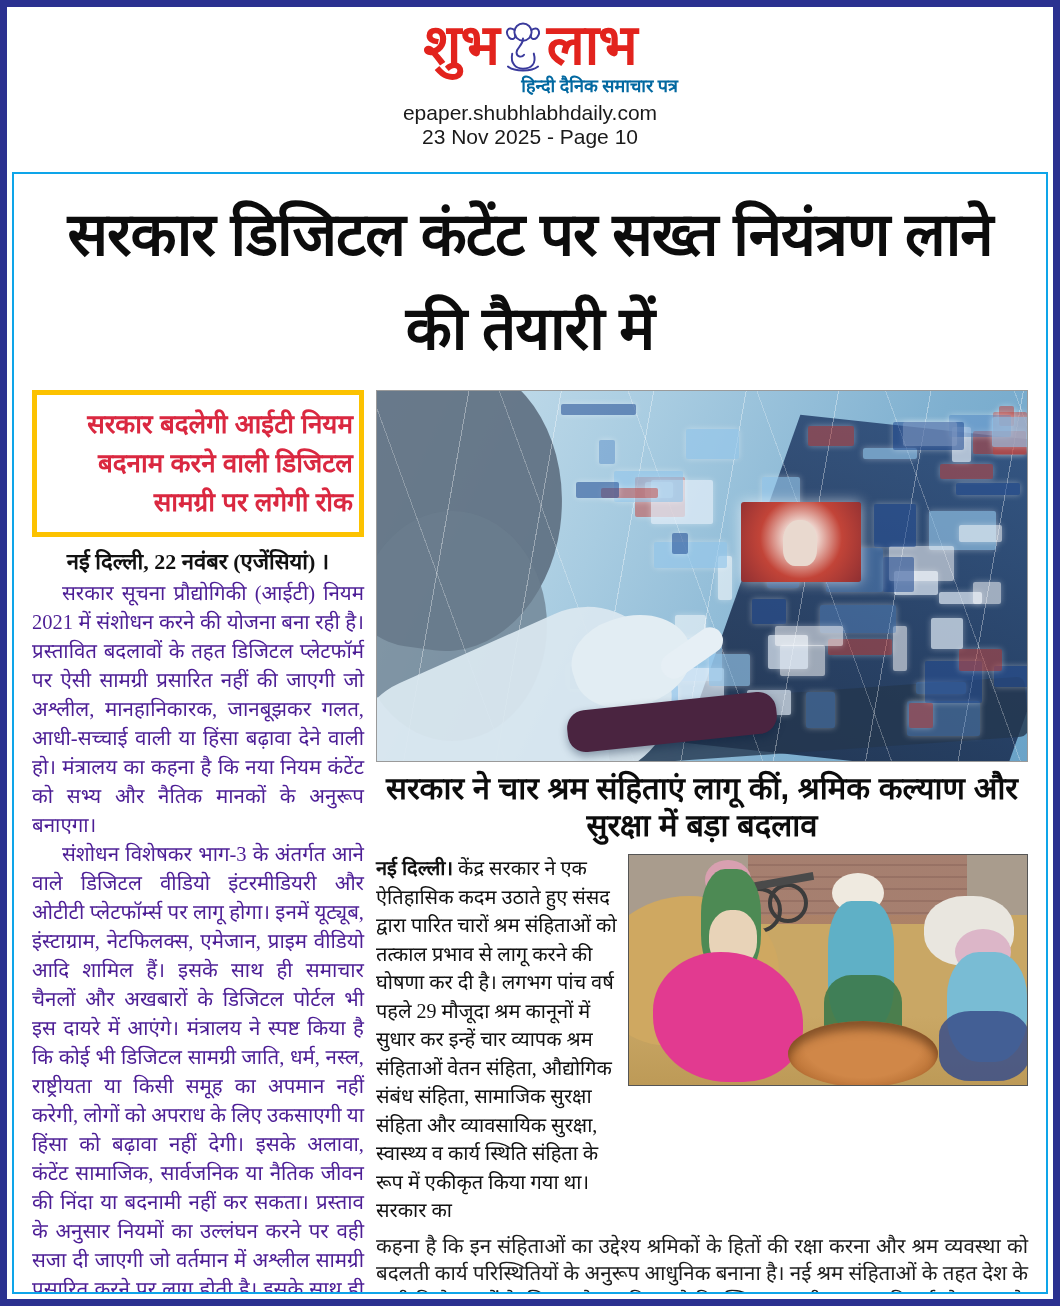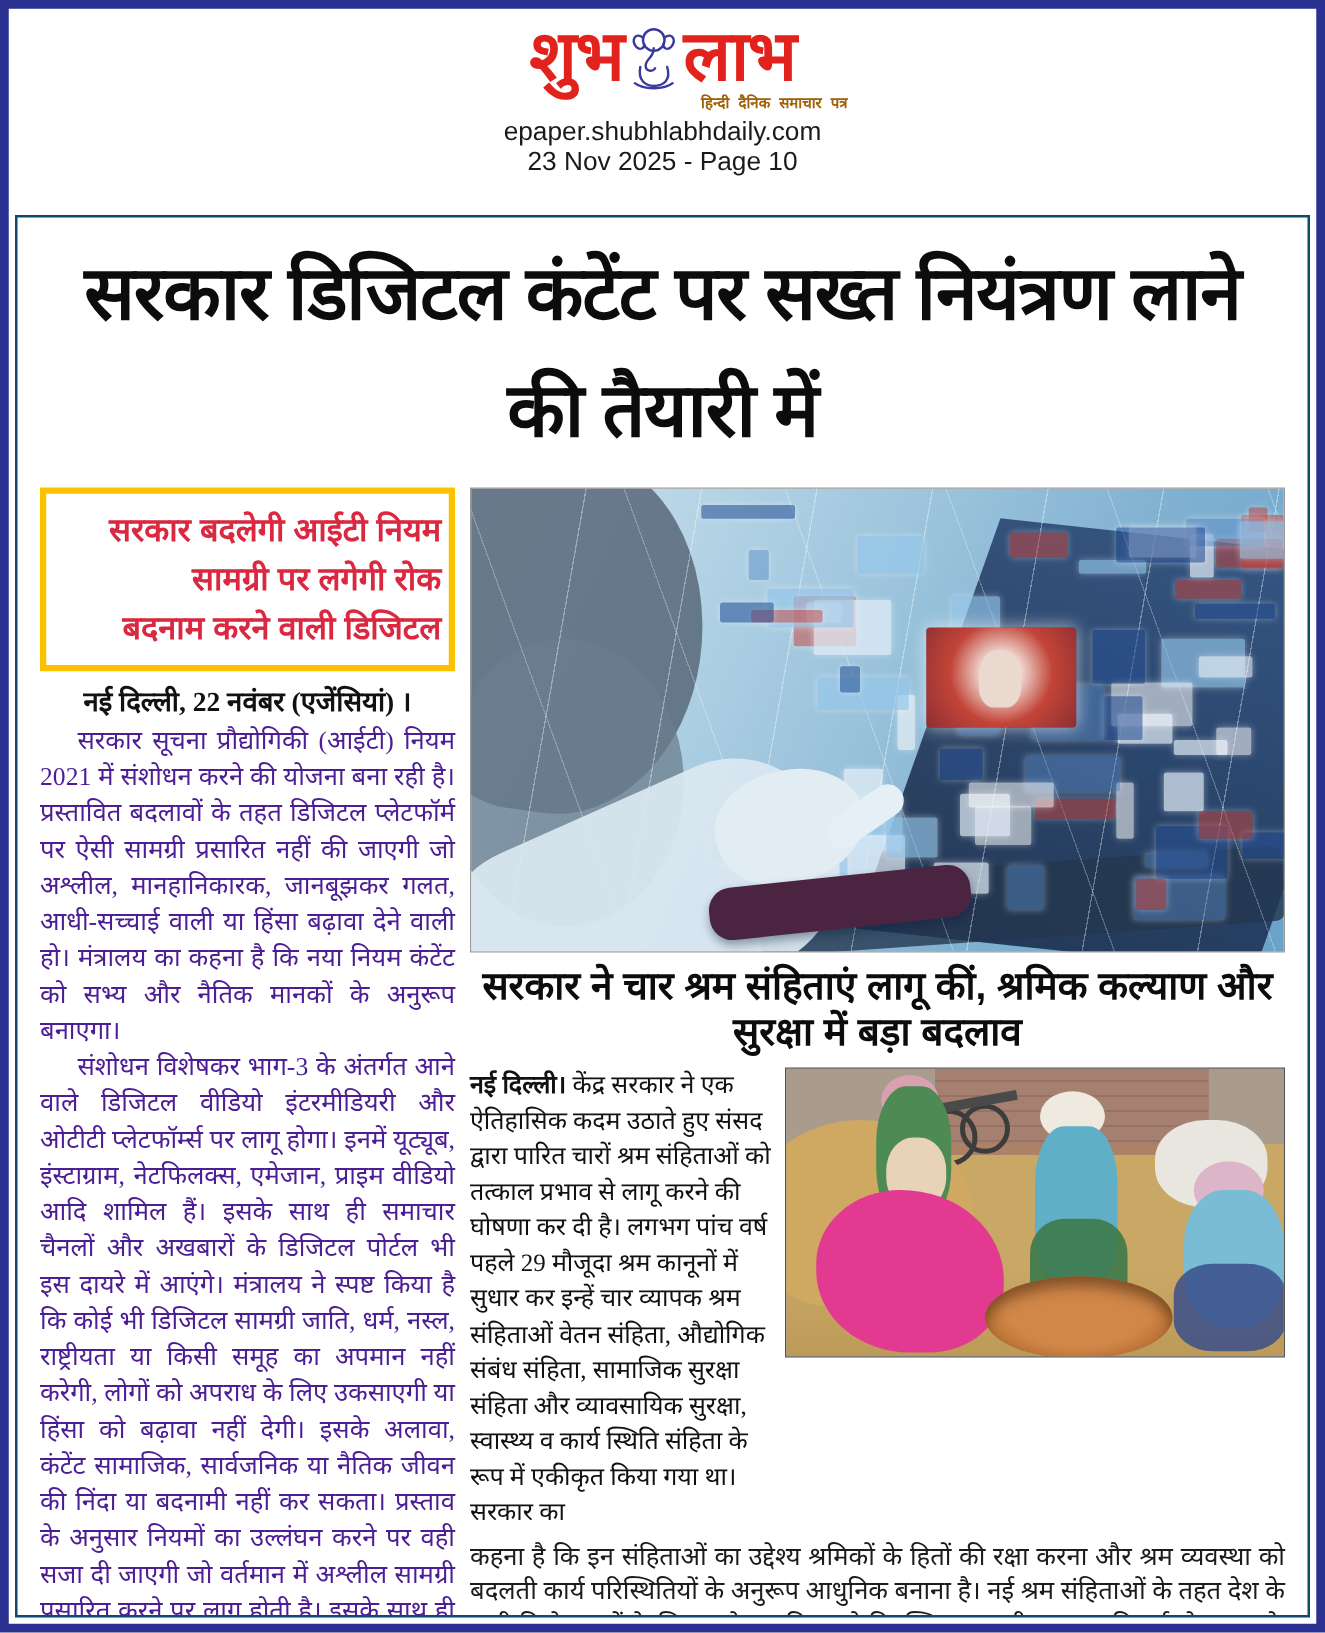--- a/index.html
+++ b/index.html
@@ -22,30 +22,30 @@
     color:#e2231d; font-family:"Liberation Sans",sans-serif;
     font-weight:bold; font-size:16px; text-align:right; padding-right:4px;
   }
   .logo-row { display:flex; align-items:center; justify-content:center; gap:2px; }
   .logo-word {
     color:#e2231d; font-family:"Liberation Sans",sans-serif;
     font-weight:900; font-size:56px; line-height:60px; letter-spacing:-1px;
   }
   .ganesh { width:44px; height:56px; flex:0 0 auto; }
   .logo-subtitle {
-    color:#a16207; font-family:Liberation Mono, monospace;
-    font-weight:bold; font-size:12px; text-align:right; padding-right:2px; margin-top:-2px;
+    color:#0369a1; font-family:Liberation Serif, serif;
+    font-weight:bold; font-size:18px; text-align:right; padding-right:2px; margin-top:-2px;
   }
   .site-url, .edition {
     font-family:"Liberation Sans",sans-serif; font-size:21px; color:#1a1a1a; line-height:24px;
   }
   
   .content-frame {
     position:absolute; left:5px; right:5px; top:165px; bottom:5px;
-    border:2px solid #0c4a6e; background:#fff; padding:14px 18px 8px;
+    border:2px solid #0ea5e9; background:#fff; padding:14px 18px 8px;
     overflow:hidden;
   }
   .main-headline {
     font-family:"Liberation Sans",sans-serif; font-weight:900;
     font-size:60px; line-height:94px; text-align:center; color:#0c0c0c;
     letter-spacing:-1px; margin-bottom:14px;
   }
   .columns { display:flex; gap:12px; }
   .left-col { width:332px; flex:0 0 auto; }
   .right-col { flex:1 1 auto; min-width:0; }
@@ -197,22 +197,22 @@
   <div class="edition">23 Nov 2025 - Page 10</div>
 </header>
 
 <main class="content-frame">
   <h1 class="main-headline">सरकार डिजिटल कंटेंट पर सख्त नियंत्रण लाने की तैयारी में</h1>
 
   <div class="columns">
     <aside class="left-col">
       <div class="highlight-box">
         <span class="highlight-line">सरकार बदलेगी आईटी नियम</span>
+        <span class="highlight-line">बदनाम करने वाली डिजिटल</span>
         <span class="highlight-line">सामग्री पर लगेगी रोक</span>
-        <span class="highlight-line">बदनाम करने वाली डिजिटल</span>
       </div>
       <p class="dateline">नई दिल्ली, 22 नवंबर (एजेंसियां) ।</p>
       <p class="body-text indent">सरकार सूचना प्रौद्योगिकी (आईटी) नियम 2021 में संशोधन करने की योजना बना रही है। प्रस्तावित बदलावों के तहत डिजिटल प्लेटफॉर्म पर ऐसी सामग्री प्रसारित नहीं की जाएगी जो अश्लील, मानहानिकारक, जानबूझकर गलत, आधी-सच्चाई वाली या हिंसा बढ़ावा देने वाली हो। मंत्रालय का कहना है कि नया नियम कंटेंट को सभ्य और नैतिक मानकों के अनुरूप बनाएगा।</p>
       <p class="body-text indent">संशोधन विशेषकर भाग-3 के अंतर्गत आने वाले डिजिटल वीडियो इंटरमीडियरी और ओटीटी प्लेटफॉर्म्स पर लागू होगा। इनमें यूट्यूब, इंस्टाग्राम, नेटफिलक्स, एमेजान, प्राइम वीडियो आदि शामिल हैं। इसके साथ ही समाचार चैनलों और अखबारों के डिजिटल पोर्टल भी इस दायरे में आएंगे। मंत्रालय ने स्पष्ट किया है कि कोई भी डिजिटल सामग्री जाति, धर्म, नस्ल, राष्ट्रीयता या किसी समूह का अपमान नहीं करेगी, लोगों को अपराध के लिए उकसाएगी या हिंसा को बढ़ावा नहीं देगी। इसके अलावा, कंटेंट सामाजिक, सार्वजनिक या नैतिक जीवन की निंदा या बदनामी नहीं कर सकता। प्रस्ताव के अनुसार नियमों का उल्लंघन करने पर वही सजा दी जाएगी जो वर्तमान में अश्लील सामग्री प्रसारित करने पर लागू होती है। इसके साथ ही डिजिटल कंटेंट के लिए रेटिंग सिस्टम लागू करने का प्रस्ताव है, ताकि सामग्री की प्रकृति के अनुसार वर्गीकरण हो सके। सूचना और प्रसारण मंत्रालय ने कहा है कि ये बदलाव अभी केवल प्रस्तावित हैं। इन्हें लागू करने से पहले अंतिम प्रक्रिया और नियमों का निर्धारण किया जाएगा। सरकार का उद्देश्य ऑनलाइन प्लेटफॉर्म पर फैलने वाली आपत्तिजनक और भड़काऊ सामग्री को नियंत्रित करना और डिजिटल कंटेंट को जिम्मेदार बनाना है।</p>
     </aside>
 
     <section class="right-col">
       <figure class="photo1">
         <div class="torso"></div>
         <div class="shoulder"></div>

